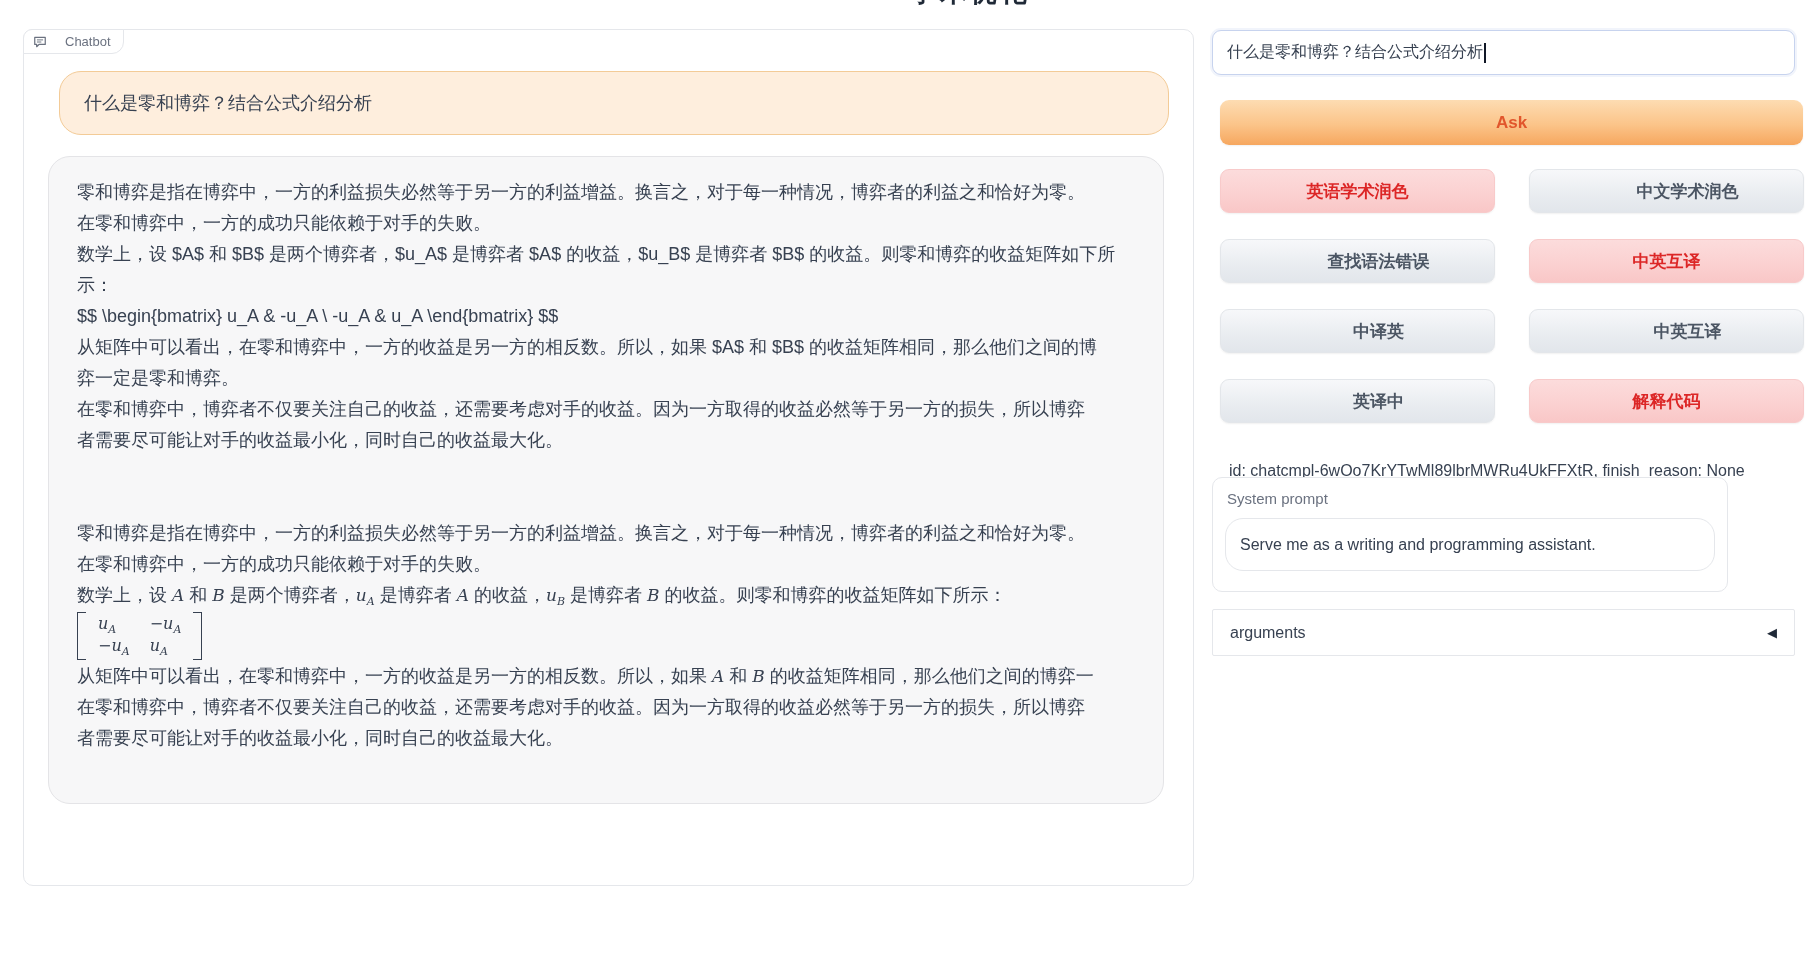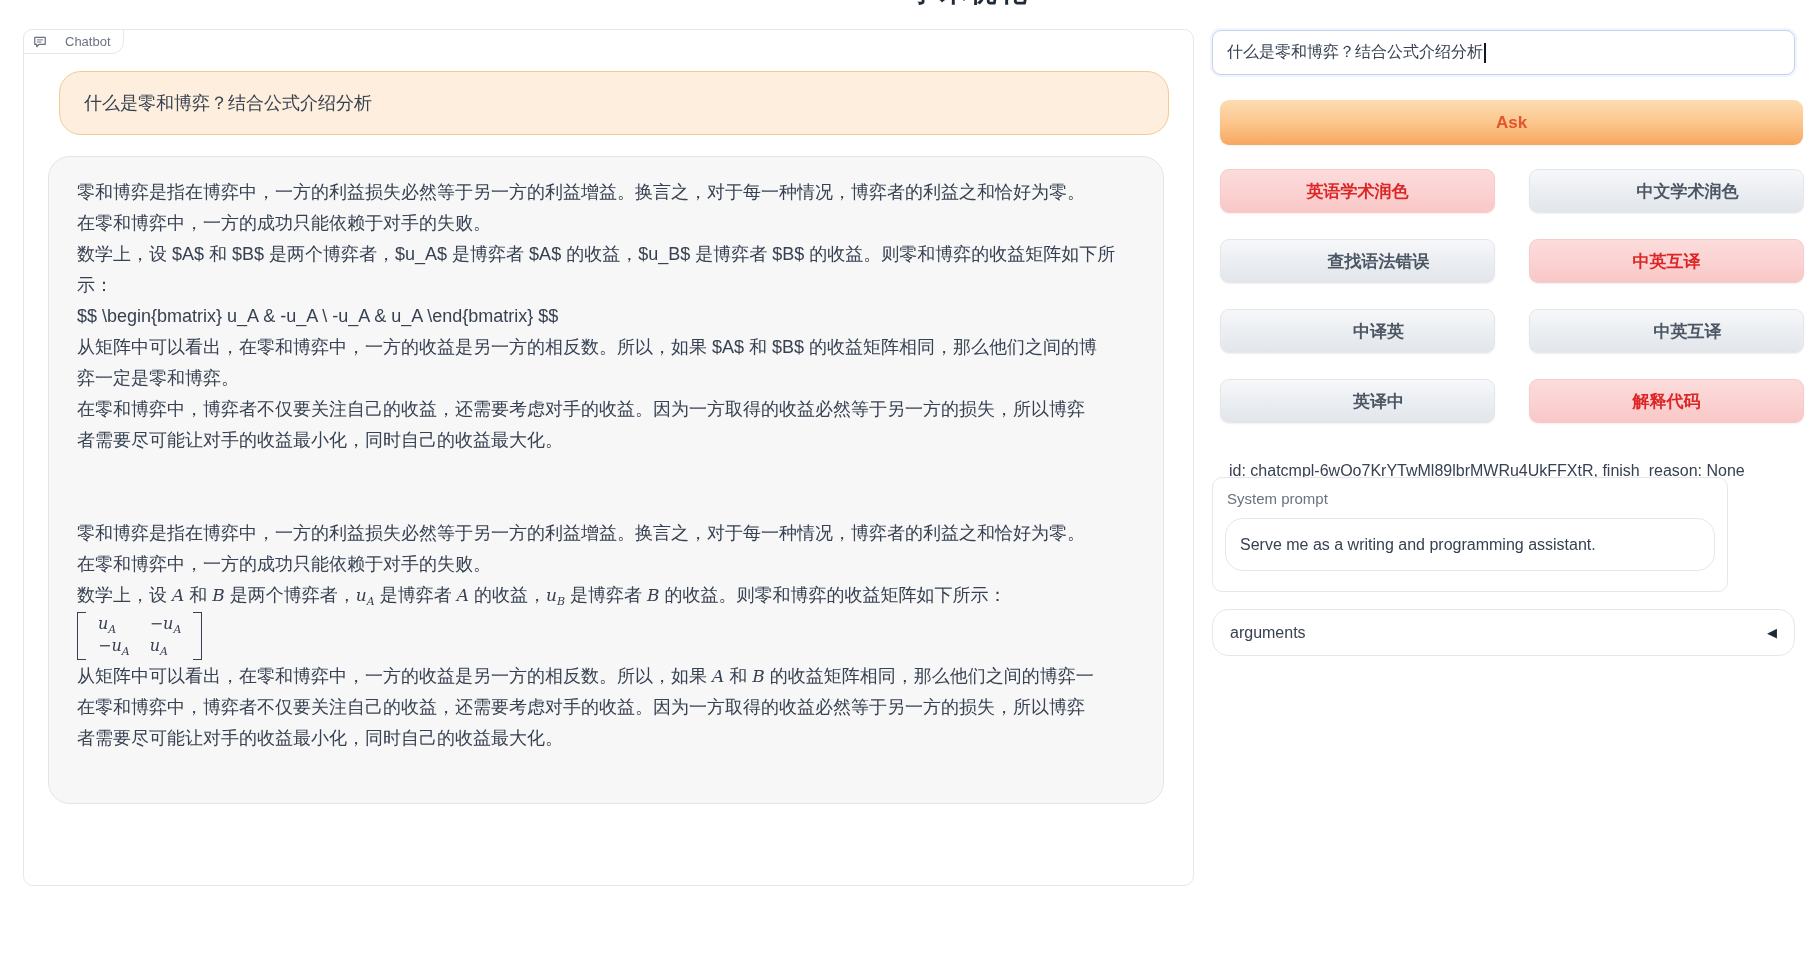--- a/index.html
+++ b/index.html
@@ -66,21 +66,21 @@
   .status-line { position:absolute; left:17px; top:403px; font-size:16px; color:#374151; line-height:20px;margin-top:28px; }
 
   .sysprompt-box { position:absolute; left:0; top:447px; width:516px; height:115px;
     background:#fff; border:1px solid #e5e7eb; border-radius:10px;text-align:center; }
   .sysprompt-label { position:absolute; left:14px; top:12px; font-size:15px; color:#6b7280; }
   .sysprompt-input { position:absolute; left:12px; right:12px; top:40px; height:53px;
     background:#fff; border:1px solid #e5e7eb; border-radius:18px;
     display:flex; align-items:center; padding:0 14px; font-size:16px; color:#374151; }
 
   .accordion { position:absolute; left:0; top:579px; width:583px; height:47px;
-    background:#fff; border:1px solid #e5e7eb; border-radius:16px;
+    background:#fff; border:1px solid #e5e7eb; border-radius:2px;
     display:flex; align-items:center; justify-content:space-between; padding:0 17px;
     font-size:16px; color:#374151; cursor:pointer; }
   .accordion .arrow { font-size:13px; color:#1f2937; }
 </style>
 </head>
 <body>
 
 <div class="clipped-title">
   <span>学术优化</span>
 </div>

